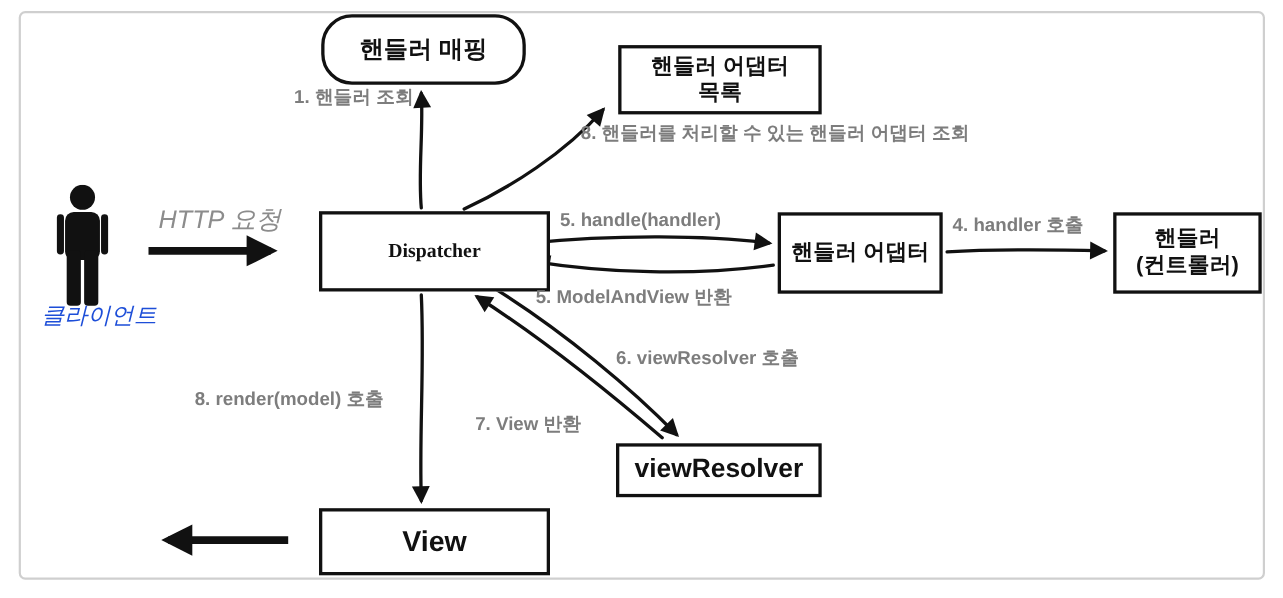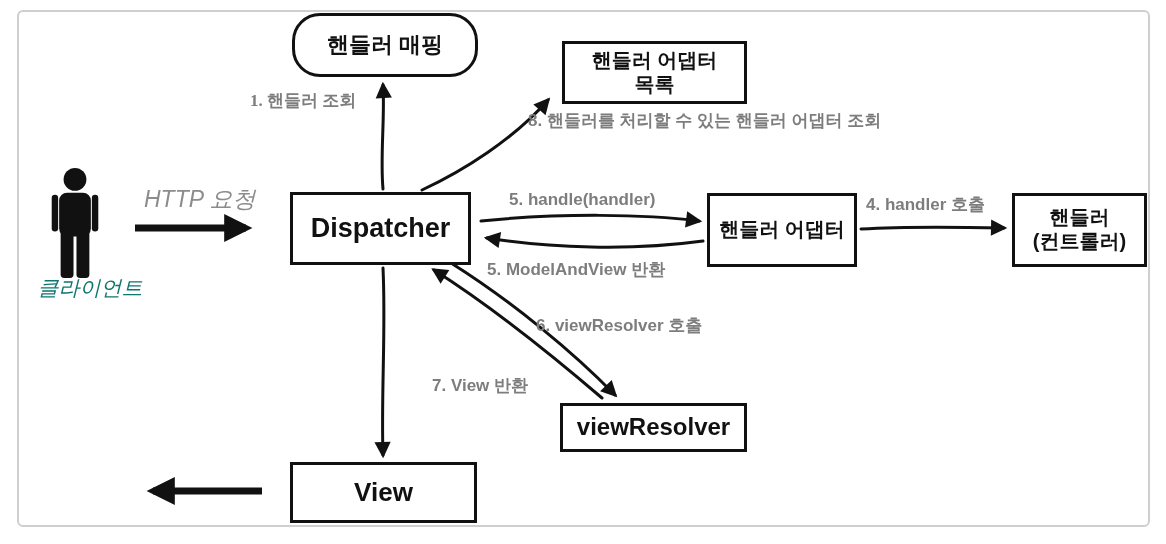--- a/index.html
+++ b/index.html
@@ -22,37 +22,37 @@
     white-space:nowrap;z-index:3;line-height:1;
   }
   .biglabel{
     position:absolute;color:#8c8c8c;font-weight:normal;font-size:23px;
     white-space:nowrap;z-index:3;line-height:1;font-style:italic;
   }
   #person{position:absolute;left:49px;top:168px;z-index:2;}
   
   #box-handler-mapping   {left:292px;top:13px; width:186px;height:64px;font-size:22px;border-radius:28px;}
   #box-adapter-list      {left:562px;top:41px; width:185px;height:63px;font-size:20px;}
-  #box-dispatcher-servlet{left:290px;top:192px;width:181px;height:73px;font-size:27px;}
+  #box-dispatcher-servlet{left:290px;top:192px;width:210px;height:73px;font-size:18px;font-family:Liberation Serif, serif;}
   #box-handler-adapter   {left:707px;top:193px;width:150px;height:74px;font-size:20px;}
   #box-handler-controller{left:1012px;top:193px;width:135px;height:74px;font-size:20px;}
   #box-view-resolver     {left:560px;top:403px;width:187px;height:49px;font-size:24px;}
-  #box-view              {left:290px;top:462px;width:187px;height:61px;font-size:26px;}
+  #box-view              {left:290px;top:462px;width:210px;height:61px;font-size:26px;}
   
-  #step1{left:250px;top:92px;width:126px;text-align:left;font-family:Liberation Serif, serif;}
+  #step1{left:250px;top:80px;width:126px;text-align:right;}
   #step2{left:528px;top:112px;}
   #step3{left:509px;top:191px;}
   #step4{left:866px;top:196px;}
   #step5{left:487px;top:261px;}
-  #step6{left:536px;top:317px;text-align:right;}
+  #step6{left:560px;top:317px;text-align:right;}
   #step7{left:432px;top:377px;}
   #step8{left:177px;top:354px;}
   #label-http-request {left:144px;top:188px;}
   #label-html-response{left:141px;top:453px;}
-  #label-client{left:15px;top:277px;width:150px;text-align:center;font-size:21px;color:#0f766e;}
+  #label-client{left:15px;top:277px;width:150px;text-align:center;font-size:21px;color:#1d4ed8;}
 </style>
 </head>
 <body>
 
 <div id="stage">
 
   <div id="frame"></div>
 
   <svg id="arrows" viewBox="0 0 1166 544" xmlns="http://www.w3.org/2000/svg">
     <defs>
@@ -120,17 +120,18 @@
     <div>View</div>
   </div>
 
   <div class="step" id="step1">1. 핸들러 조회</div>
   <div class="step" id="step2">8. 핸들러를 처리할 수 있는 핸들러 어댑터 조회</div>
   <div class="step" id="step3">5. handle(handler)</div>
   <div class="step" id="step4">4. handler 호출</div>
   <div class="step" id="step5">5. ModelAndView 반환</div>
   <div class="step" id="step6">6. viewResolver 호출</div>
   <div class="step" id="step7">7. View 반환</div>
+  <div class="step" id="step8">8. render(model) 호출</div>
 
   <div class="biglabel" id="label-http-request">HTTP 요청</div>
   <div class="biglabel" id="label-client">클라이언트</div>
 
 </div>
 
 </body></html>

